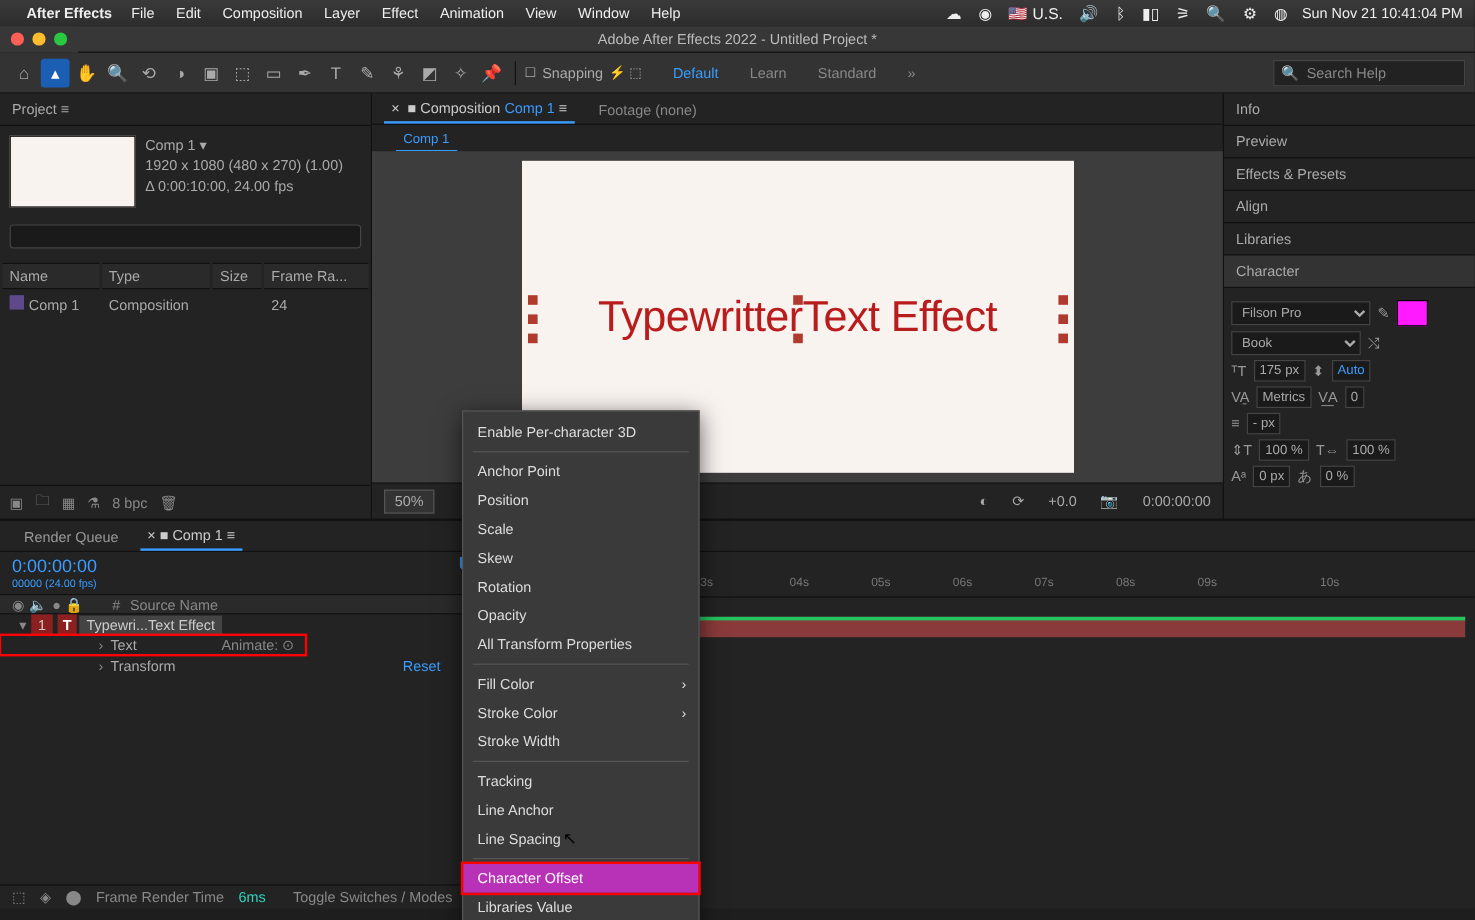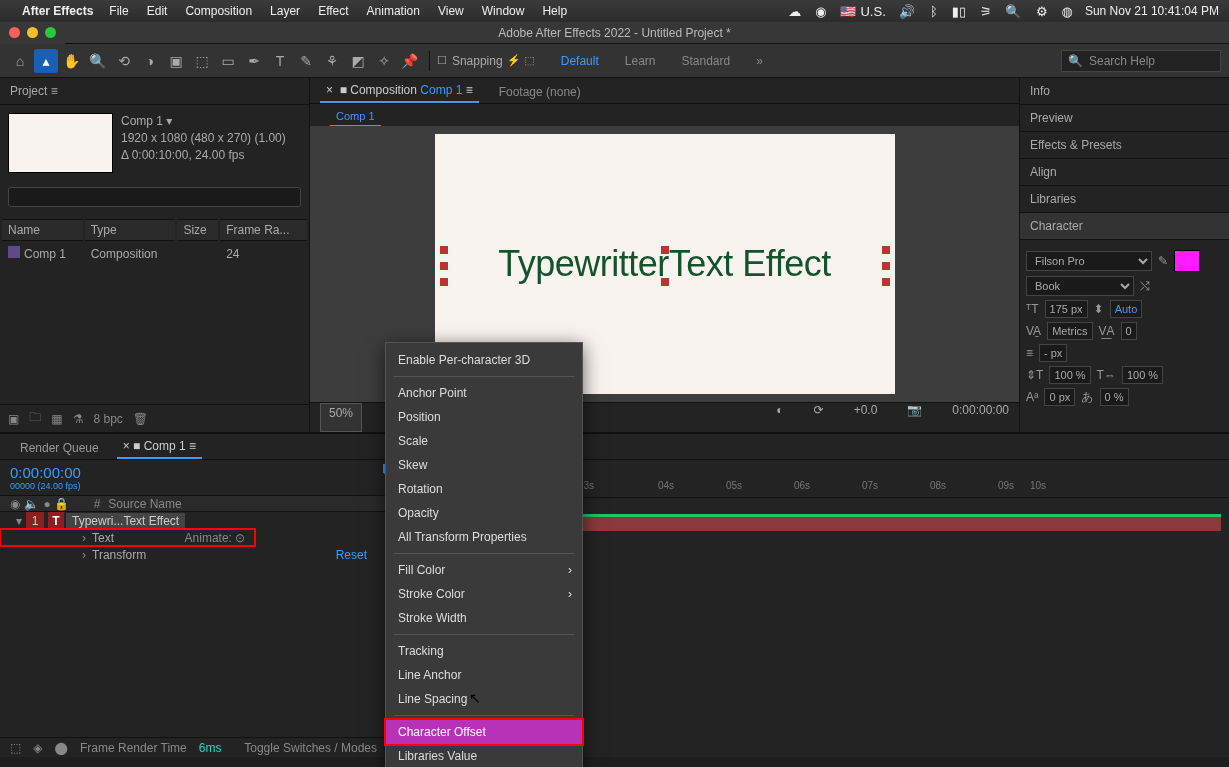--- a/index.html
+++ b/index.html
@@ -47,23 +47,23 @@
 
 .center{flex:1;background:#232323;display:flex;flex-direction:column;}
 .center .tabs{height:26px;display:flex;align-items:flex-end;padding:0 10px;gap:14px;border-bottom:1px solid #111;}
 .center .tab{color:#888;padding:4px 6px;font-size:12px;}
 .center .tab.act{color:#ccc;border-bottom:2px solid #3a9cff;text-align:right;}
 .center .tab.act .cl{color:#3a9cff;}
 .center .subtabs{height:22px;display:flex;align-items:flex-end;padding:0 20px;}
 .center .subtab{color:#3a9cff;font-size:11px;padding:3px 6px;border-bottom:1px solid #3a9cff;}
 .viewport{flex:1;display:flex;align-items:center;justify-content:center;background:#3d3d3d;position:relative;}
 .canvas{width:460px;height:260px;background:#f9f3f0;display:flex;align-items:center;justify-content:center;position:relative;}
-.canvas .txt{color:#14532d;font-size:36px;font-weight:500;letter-spacing:-0.5px;text-align:right;}
+.canvas .txt{color:#b91c1c;font-size:36px;font-weight:500;letter-spacing:-0.5px;text-align:right;}
 .handle{width:8px;height:8px;background:#b03a2e;position:absolute;}
-.viewfoot{height:30px;border-top:1px solid #111;display:flex;padding:0 10px;gap:30px;color:#aaa;font-size:11px;}
+.viewfoot{height:30px;border-top:1px solid #111;display:flex;align-items:center;padding:0 10px;gap:20px;color:#aaa;font-size:11px;}
 .viewfoot .dd{background:#333;padding:2px 8px;border:1px solid #555;}
 
 .right{width:210px;background:#232323;border-left:1px solid #111;display:flex;flex-direction:column;}
 .right .pnl{padding:6px 10px;color:#aaa;border-bottom:1px solid #111;font-size:12px;}
 .right .pnl.act{background:#333;}
 .charpanel{padding:6px;font-size:11px;color:#999;}
 .charpanel select,.charpanel .ip{background:#1a1a1a;border:1px solid #444;color:#aaa;padding:2px 4px;font-size:11px;}
 .charpanel .row{display:flex;align-items:center;gap:6px;margin-top:4px;}
 .swatch{width:26px;height:22px;background:#ff1aff;border:1px solid #000;}
 
@@ -241,21 +241,21 @@
 
   <div class="right">
     <div class="pnl">Info</div>
     <div class="pnl">Preview</div>
     <div class="pnl">Effects &amp; Presets</div>
     <div class="pnl">Align</div>
     <div class="pnl">Libraries</div>
     <div class="pnl act">Character</div>
     <div class="charpanel">
       <div class="row">
-        <select class="ip" style="width:126px"><option>Filson Pro</option></select>
+        <select class="ip" style="width:116px"><option>Filson Pro</option></select>
         <span>✎</span>
         <div class="swatch"></div>
       </div>
       <div class="row">
         <select class="ip" style="width:108px"><option>Book</option></select>
         <span>⤭</span>
       </div>
       <div class="row">
         <span>ᵀT</span>
           <span class="ip">175 px</span>
@@ -339,21 +339,21 @@
       <div class="ruler">
         <span class="tick" style="left:66px">01s</span>
         <span class="tick" style="left:134px">02s</span>
         <span class="tick" style="left:190px">03s</span>
         <span class="tick" style="left:270px">04s</span>
         <span class="tick" style="left:338px">05s</span>
         <span class="tick" style="left:406px">06s</span>
         <span class="tick" style="left:474px">07s</span>
         <span class="tick" style="left:542px">08s</span>
         <span class="tick" style="left:610px">09s</span>
-        <span class="tick" style="left:642px">10s</span>
+        <span class="tick" style="left:712px">10s</span>
       </div>
       <div class="playhead"></div>
       <div class="clip"></div>
     </div>
   </div>
 </div>
 
 <div class="ctx" id="ctx">
     <div class="mi">Enable Per-character 3D</div>
     <div class="sep2"></div>

